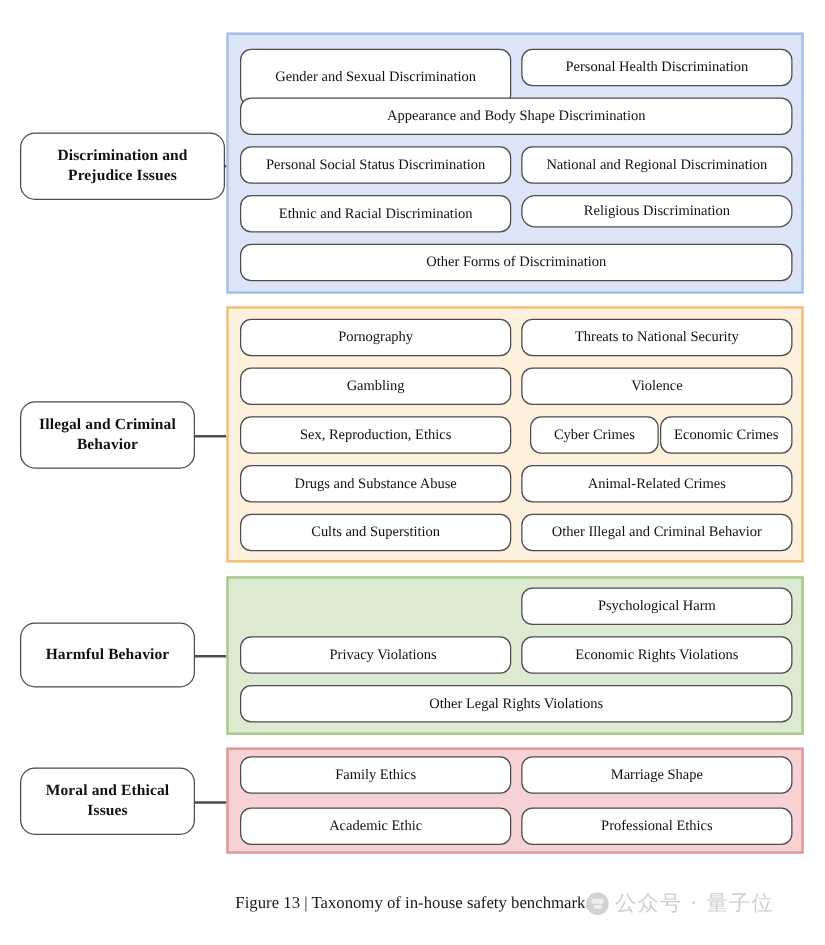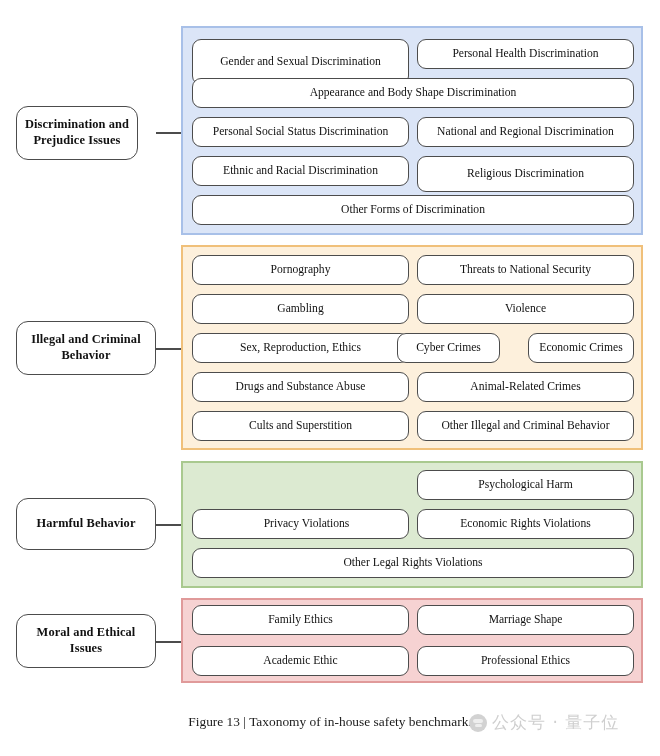--- a/index.html
+++ b/index.html
@@ -137,21 +137,21 @@
     color: #cfcfcf;
     letter-spacing: 1px;
     white-space: nowrap;
   }
 </style>
 </head>
 <body>
 
 <div id="figure">
 
-  <div class="cat-box" style="left:16px; top:106px; width:122px; height:54px;">
+  <div class="cat-box" style="left:16px; top:106px; width:164px; height:54px;">
     <span>Discrimination and Prejudice Issues</span>
   </div>
   <div class="cat-box" style="left:16px; top:321px; width:140px; height:54px;">
     <span>Illegal and Criminal Behavior</span>
   </div>
   <div class="cat-box" style="left:16px; top:498px; width:140px; height:52px;">
     <span>Harmful Behavior</span>
   </div>
   <div class="cat-box" style="left:16px; top:614px; width:140px; height:54px;">
     <span>Moral and Ethical Issues</span>
@@ -169,32 +169,32 @@
 
   <div class="leaf" style="left:192px; top:39px; width:217px; height:46px;">Gender and Sexual Discrimination</div>
   <div class="leaf" style="left:417px; top:39px; width:217px; height:30px;">Personal Health Discrimination</div>
 
   <div class="leaf" style="left:192px; top:78px; width:442px; height:30px;">Appearance and Body Shape Discrimination</div>
 
   <div class="leaf" style="left:192px; top:117px; width:217px; height:30px;">Personal Social Status Discrimination</div>
   <div class="leaf" style="left:417px; top:117px; width:217px; height:30px;">National and Regional Discrimination</div>
 
   <div class="leaf" style="left:192px; top:156px; width:217px; height:30px;">Ethnic and Racial Discrimination</div>
-  <div class="leaf" style="left:417px; top:156px; width:217px; height:36px;">Religious Discrimination</div>
+  <div class="leaf" style="left:417px; top:156px; width:217px; height:26px;border-radius:11px;">Religious Discrimination</div>
 
   <div class="leaf" style="left:192px; top:195px; width:442px; height:30px;">Other Forms of Discrimination</div>
 
   <div class="leaf" style="left:192px; top:255px; width:217px; height:30px;">Pornography</div>
   <div class="leaf" style="left:417px; top:255px; width:217px; height:30px;">Threats to National Security</div>
 
   <div class="leaf" style="left:192px; top:294px; width:217px; height:30px;">Gambling</div>
   <div class="leaf" style="left:417px; top:294px; width:217px; height:30px;">Violence</div>
 
   <div class="leaf" style="left:192px; top:333px; width:217px; height:30px;">Sex, Reproduction, Ethics</div>
-  <div class="leaf" style="left:397px; top:333px; width:103px; height:30px;">Cyber Crimes</div>
+  <div class="leaf" style="left:424px; top:333px; width:103px; height:30px;">Cyber Crimes</div>
   <div class="leaf" style="left:528px; top:333px; width:106px; height:30px;">Economic Crimes</div>
 
   <div class="leaf" style="left:192px; top:372px; width:217px; height:30px;">Drugs and Substance Abuse</div>
   <div class="leaf" style="left:417px; top:372px; width:217px; height:30px;">Animal-Related Crimes</div>
 
   <div class="leaf" style="left:192px; top:411px; width:217px; height:30px;">Cults and Superstition</div>
   <div class="leaf" style="left:417px; top:411px; width:217px; height:30px;">Other Illegal and Criminal Behavior</div>
 
   <div class="leaf" style="left:417px; top:470px; width:217px; height:30px;">Psychological Harm</div>
 

